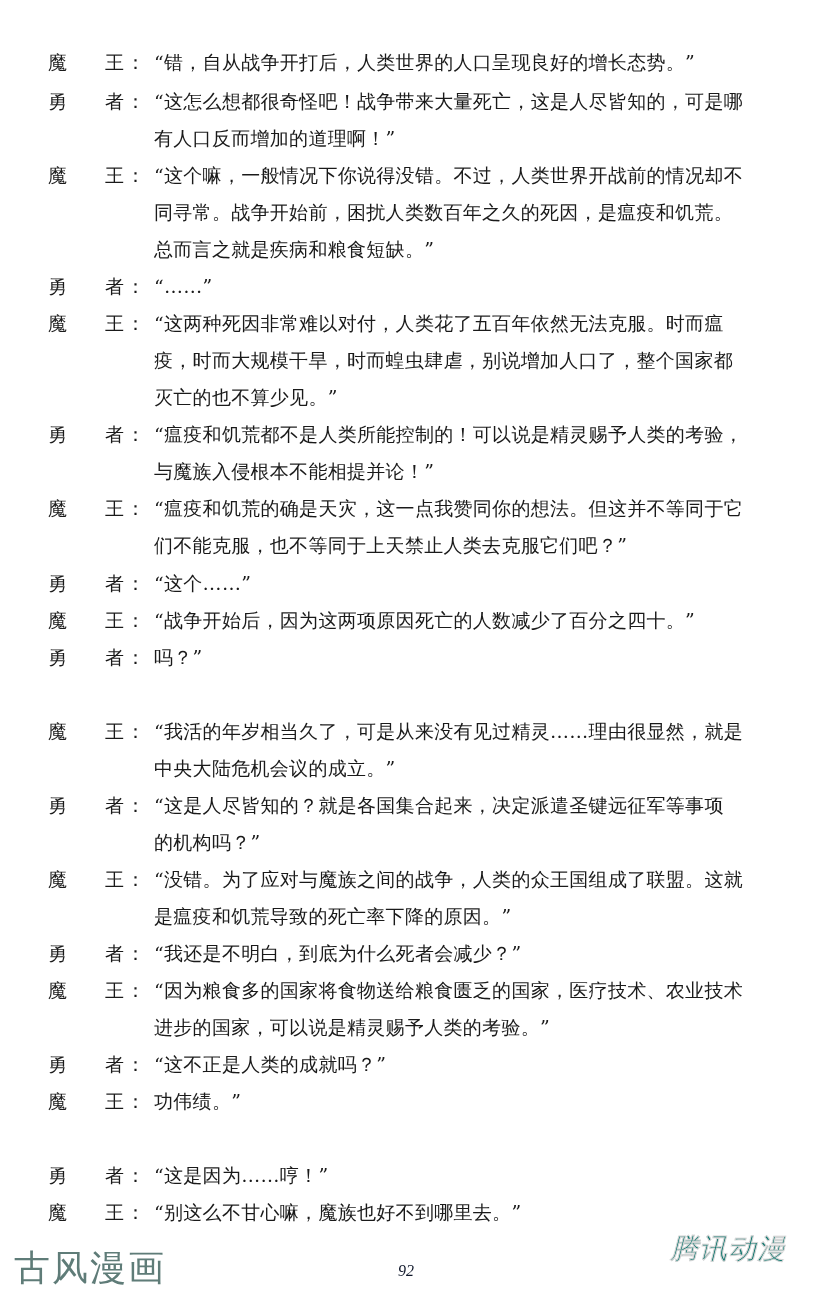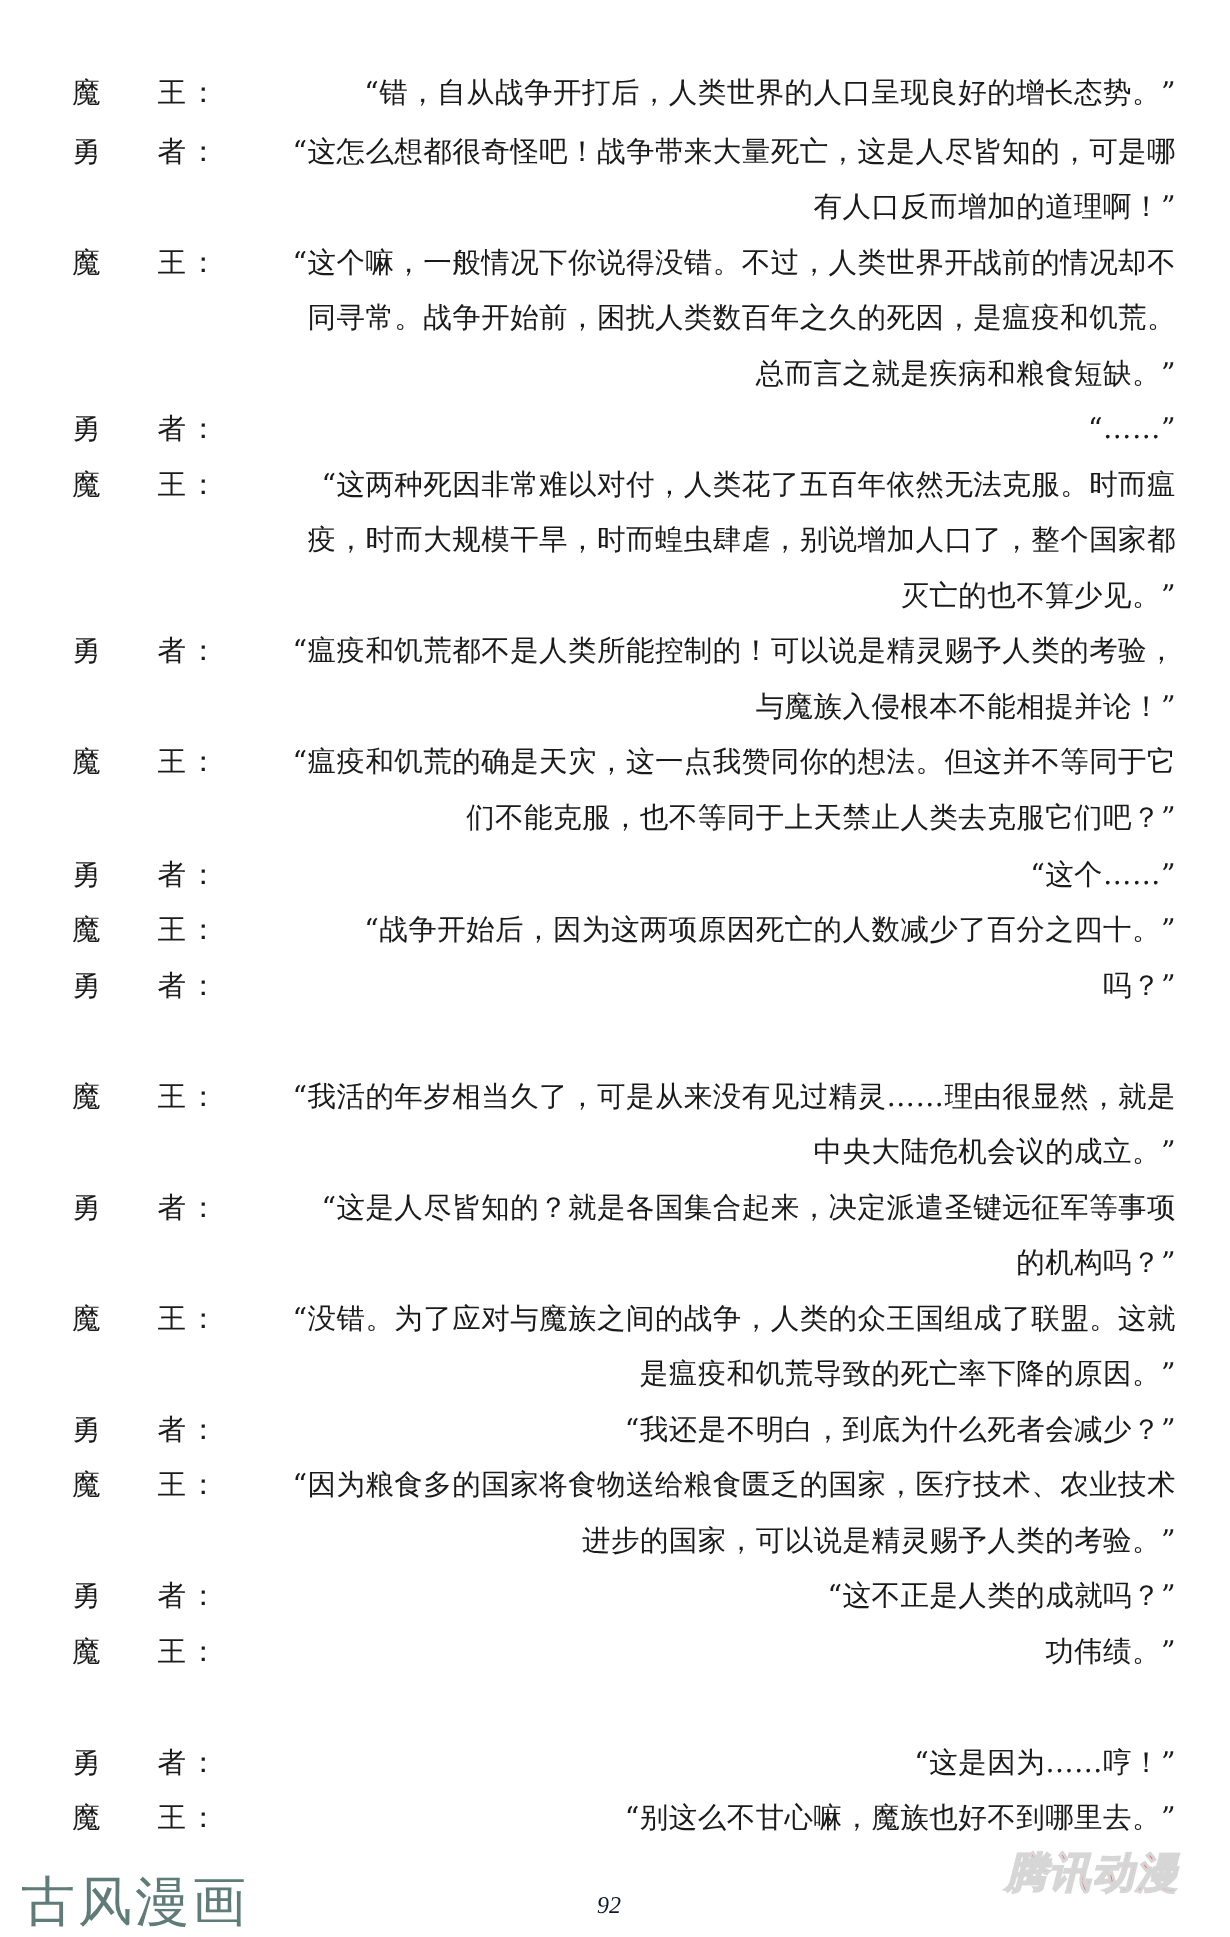--- a/index.html
+++ b/index.html
@@ -5,31 +5,31 @@
   html, body { margin:0; padding:0; background:#ffffff; }
   body { width:820px; height:1291px; position:relative; overflow:hidden;
          font-family:"DejaVu Serif","Liberation Serif",serif; color:#1a1a1a; }
   #page { position:absolute; left:0; top:0; width:820px; height:1291px; }
   .entry { position:absolute; left:48px; width:730px; }
   .speaker { position:absolute; left:0; top:0; width:92px; height:36px;
              font-size:19px; line-height:36px; white-space:pre; letter-spacing:0; }
   .speaker .c1 { position:absolute; left:0; }
   .speaker .c2 { position:absolute; left:57px; }
   .speaker .colon { position:absolute; left:78px; }
-  .lines { position:absolute; left:96px; top:0; width:640px;text-align:right; }
+  .lines { position:absolute; left:106px; top:0; width:640px; }
   .line { display:block; height:37px; line-height:36px; font-size:19px; white-space:nowrap;
           letter-spacing:0.3px; }
   .line.first { margin-left:0; }
-  .line.cont { margin-left:13px; }
+  .line.cont { margin-left:0; }
   #wm-left { position:absolute; left:14px; top:1244px; font-size:36px; color:#5f7c78;
              font-family:"DejaVu Serif","Liberation Serif",serif; letter-spacing:2px; }
   #page-number { position:absolute; left:398px; top:1262px; font-size:16px; font-style:italic;
                  color:#0f172a; font-family:"Liberation Serif",serif; }
   #wm-right { position:absolute; left:670px; top:1230px; width:140px; height:38px;
-              font-size:28px; font-weight:bold; font-style:italic; color:#ef4444;
+              font-size:28px; font-weight:normal; font-style:italic; color:#0f766e;
               font-family:"DejaVu Sans",sans-serif; letter-spacing:1px;
               -webkit-text-stroke:1px #d6d6d6; text-shadow:0 0 1px #cfcfcf; line-height:38px; }
 </style>
 </head>
 <body>
 
 <div id="page">
   <div id="dialogue">
       <div class="entry" style="top: 44px;">
         <div class="speaker"><span class="c1">魔</span><span class="c2">王</span><span class="colon">：</span></div>

